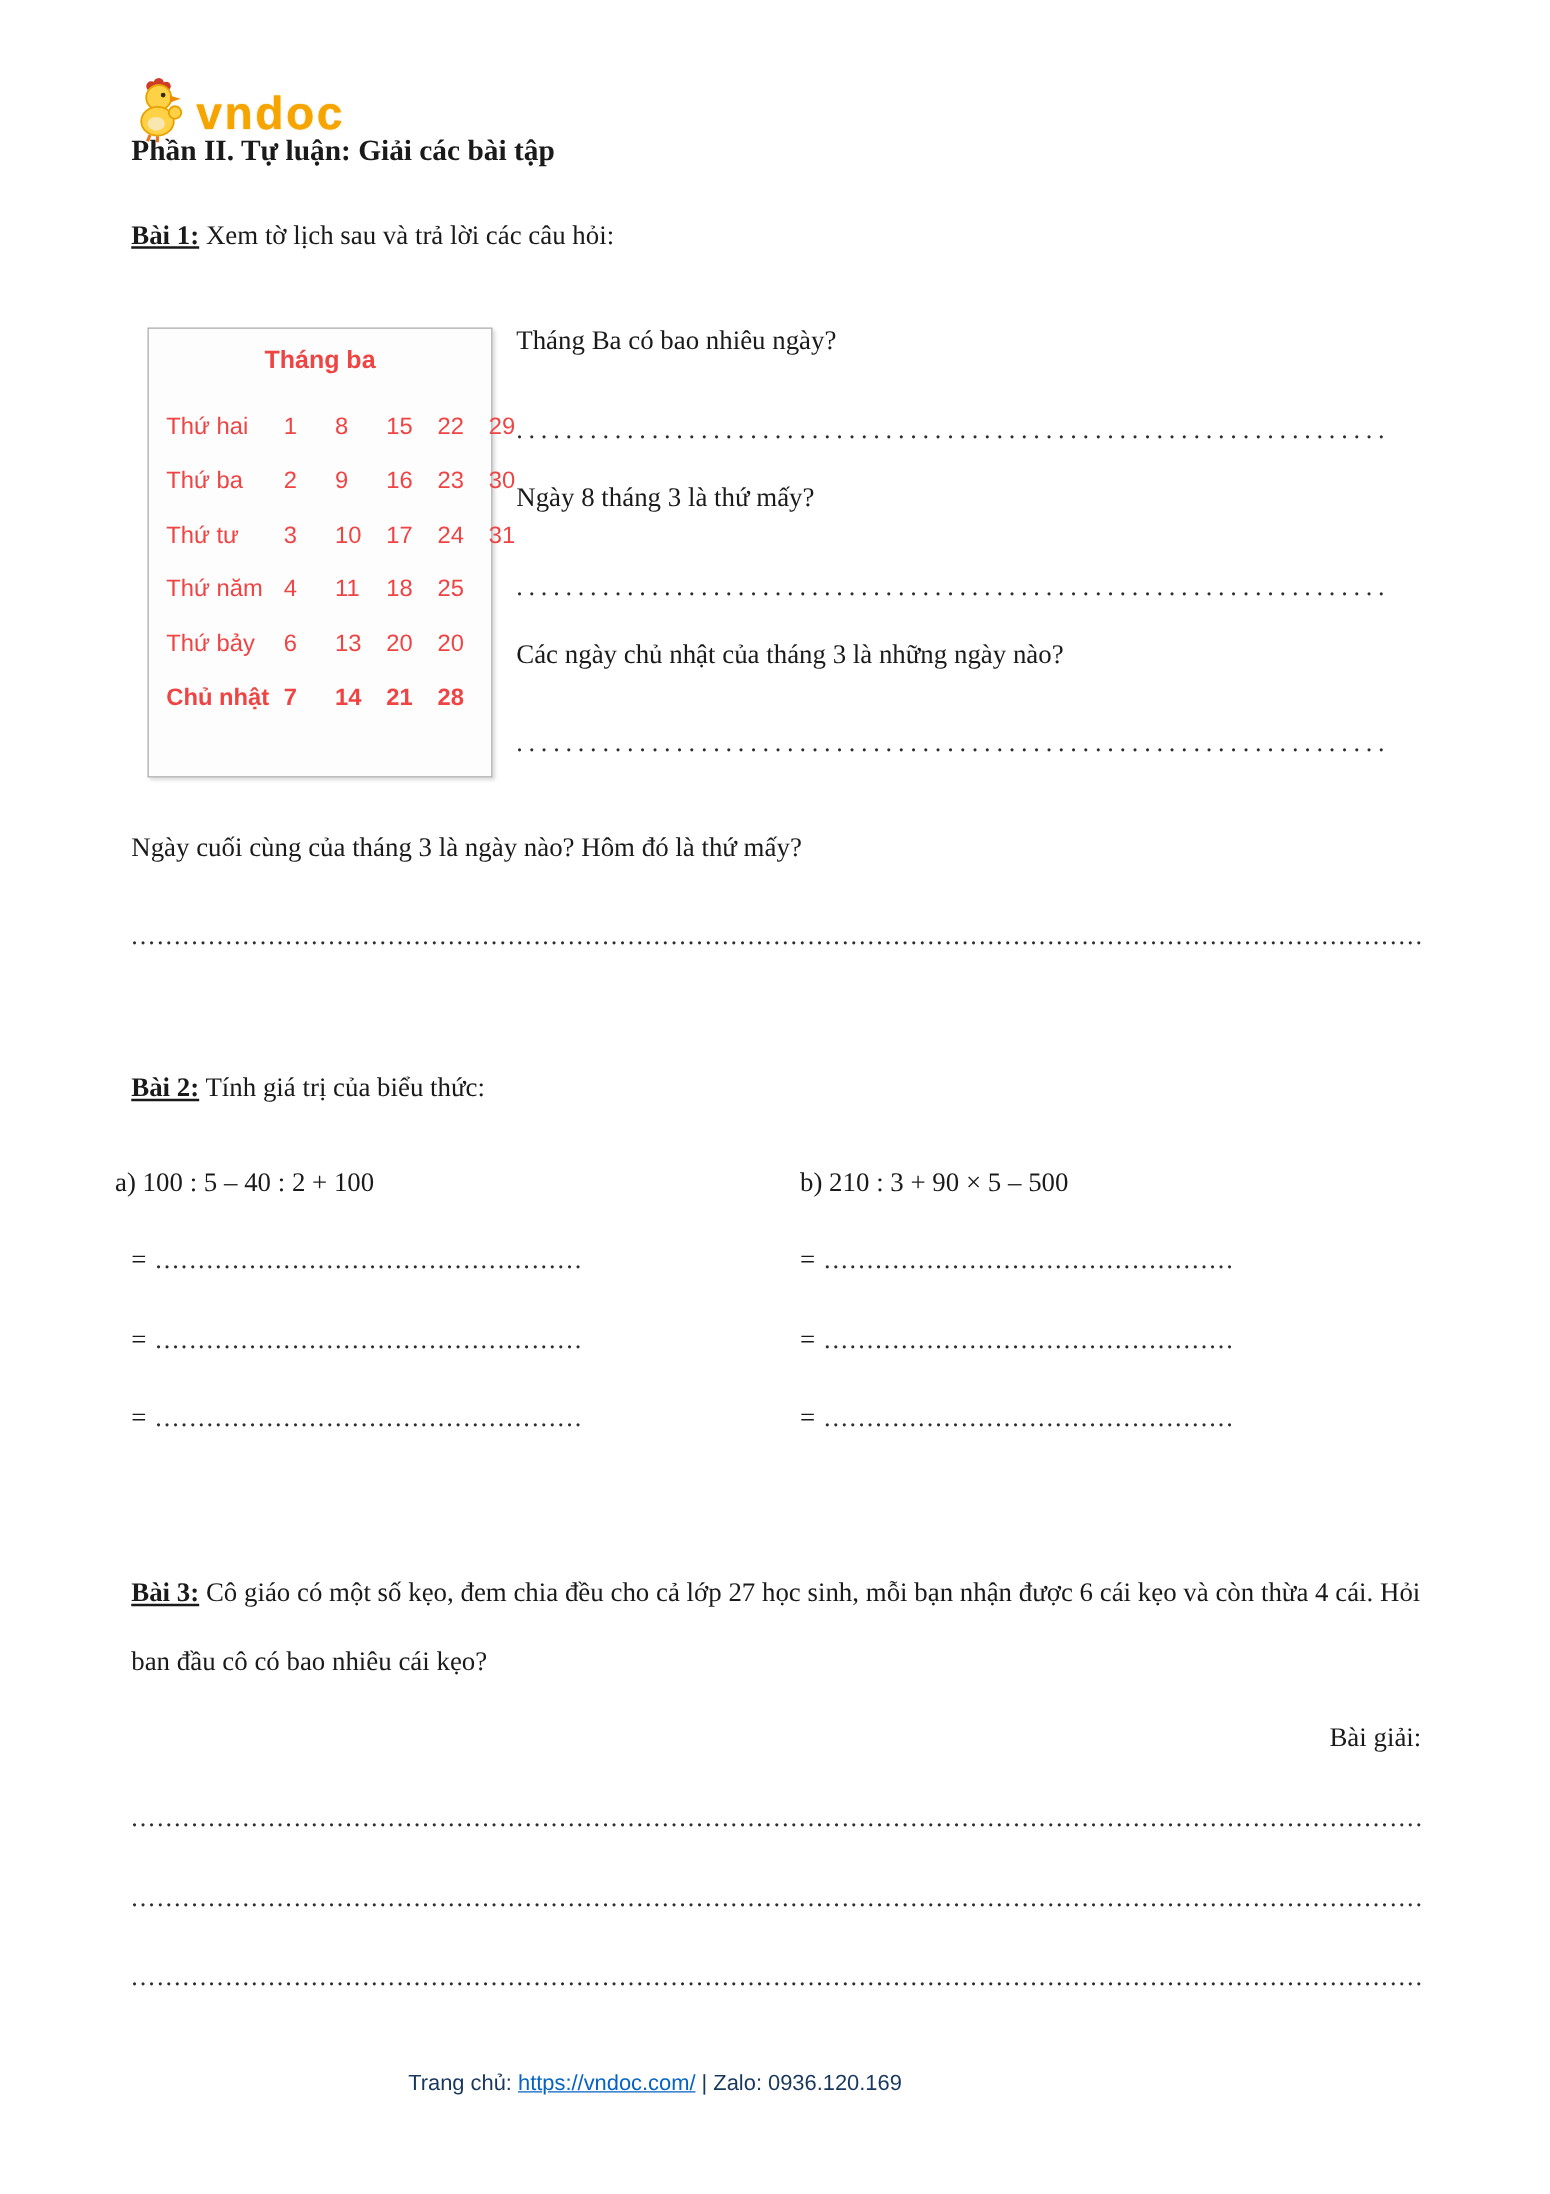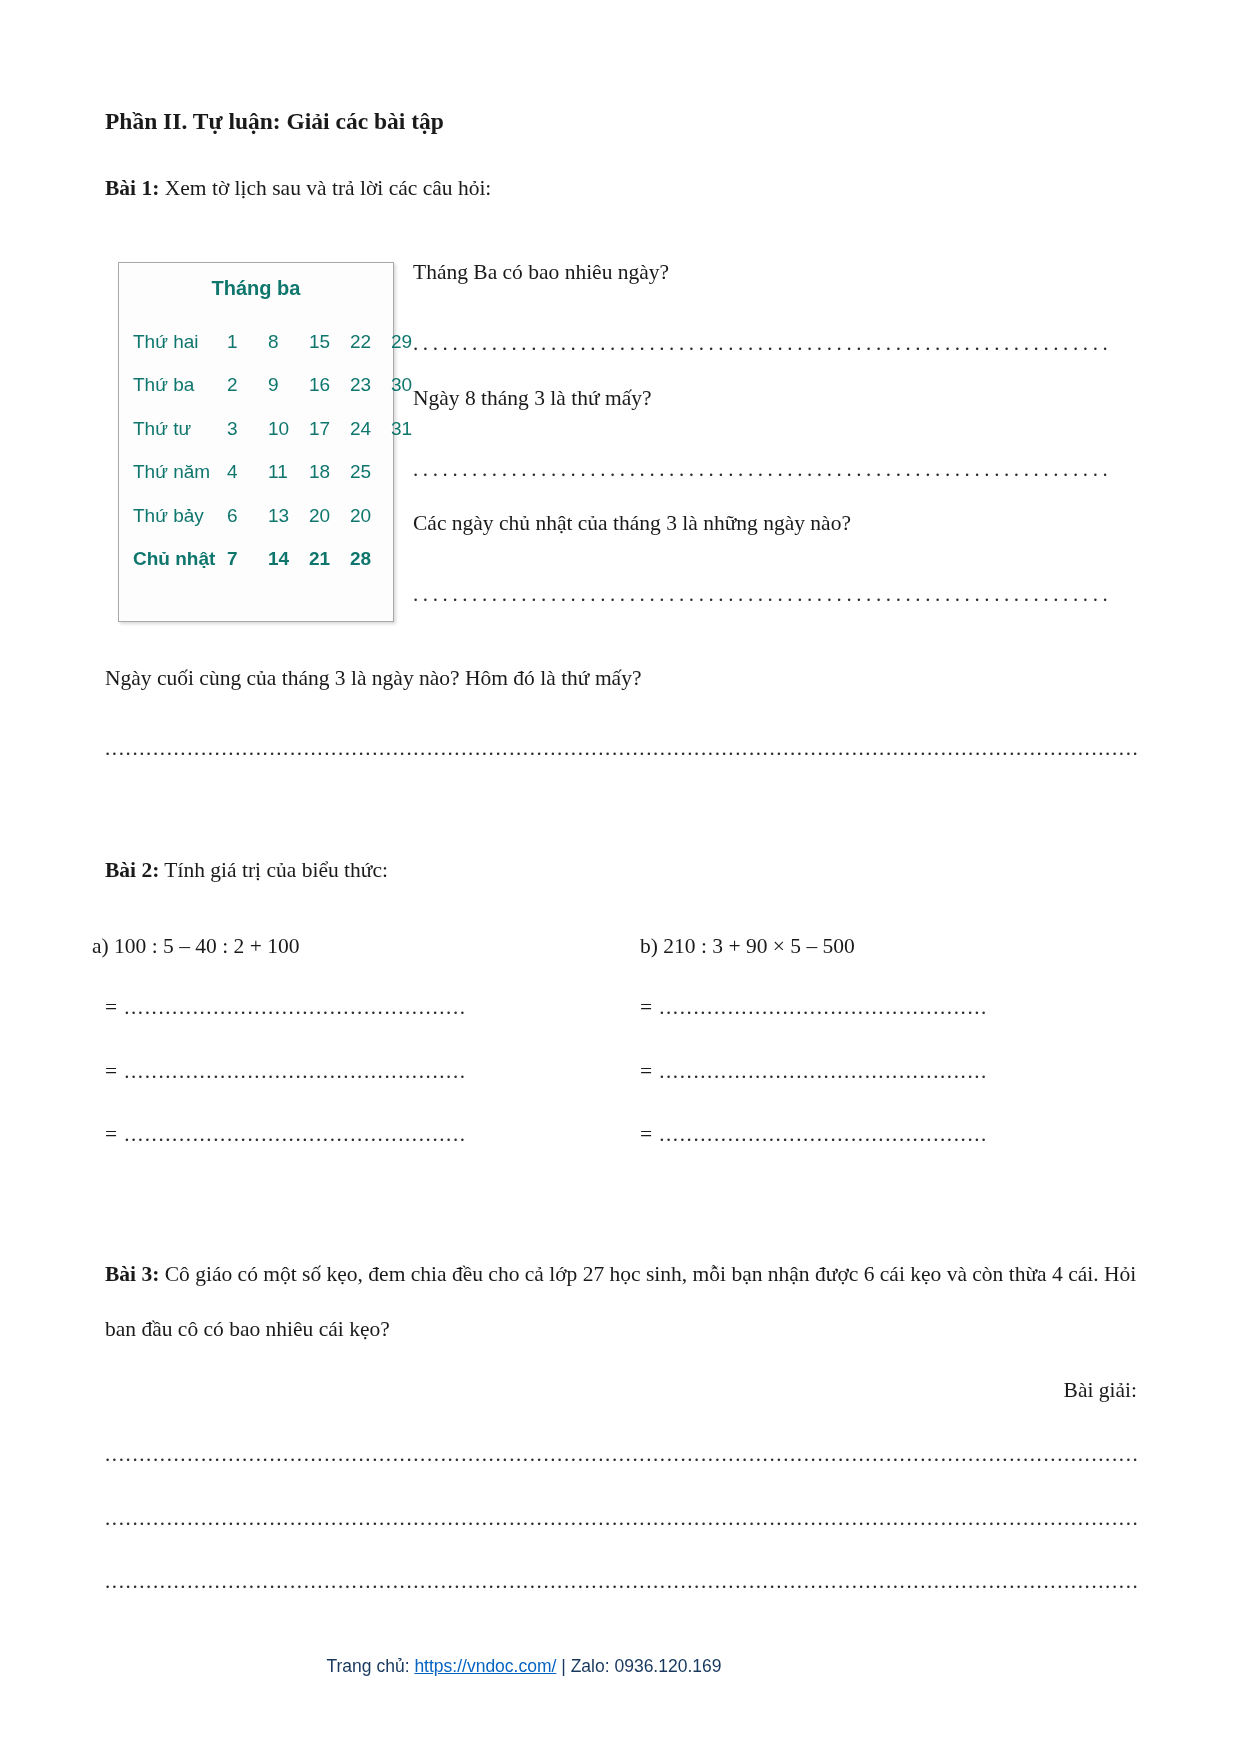--- a/index.html
+++ b/index.html
@@ -13,28 +13,28 @@
   .logo { position:absolute; left:106px; top:62px; display:flex; align-items:center; gap:3px; }
   .logo-text {
     font-family:"Liberation Sans", sans-serif; font-weight:bold;
     font-size:37px; color:#f6a500; letter-spacing:2px; line-height:1;
     text-shadow:0 0 1px #f6a500;
   }
 
   .heading { position:absolute; left:105px; top:108px; font-size:23.5px; font-weight:bold; }
 
   .para { font-size:21.5px; line-height:1.35; }
-  .bold { font-weight:bold; }
+  .bold { font-weight:bold;text-decoration:underline; }
 
   
   .calendar {
     position:absolute; left:118px; top:262px; width:276px; height:360px;
     box-sizing:border-box; border:1px solid #a9a9a9; background:#fdfdfd;
     box-shadow:2px 2px 3px rgba(0,0,0,0.15);
-    font-family:"Liberation Sans", sans-serif; color:#0f766e;
+    font-family:"Liberation Sans", sans-serif; color:#ef4444;
     padding:14px 0 0 14px;
   }
   .cal-title { font-weight:bold; font-size:20px; text-align:center; padding-right:14px; margin-bottom:9px; }
   .cal-row { height:43.5px; display:flex; align-items:flex-end; font-size:19px; }
   .cal-day { width:94px; flex:none; }
   .cal-date { display:inline-block; width:41px; flex:none; }
   .cal-row.sunday { font-weight:bold; }
 
   
   .q { position:absolute; left:413px; width:620px; }
@@ -60,20 +60,37 @@
     position:absolute; left:0; top:1656px; width:1048px; text-align:center;
     font-family:"Liberation Sans", sans-serif; font-size:17.5px; color:#17375d;
   }
   .footer a { color:#0563c1; text-decoration:underline; cursor:pointer; }
 </style>
 </head>
 <body>
 
 <div class="page">
 
+  <div class="logo">
+    <span>
+      <svg width="48" height="52" viewBox="0 0 48 52" aria-hidden="true">
+        <circle cx="15" cy="7" r="4" fill="#d03a28"></circle>
+        <circle cx="21" cy="4.5" r="4.2" fill="#d03a28"></circle>
+        <circle cx="27" cy="7" r="3.6" fill="#d03a28"></circle>
+        <circle cx="21" cy="16" r="10" fill="#ffd147" stroke="#e8a200" stroke-width="1.5"></circle>
+        <circle cx="24.5" cy="14" r="1.9" fill="#3a2a00"></circle>
+        <polygon points="30,14.5 38.5,17 30,20" fill="#f08a00"></polygon>
+        <ellipse cx="20" cy="35" rx="13" ry="11.5" fill="#ffd147" stroke="#e8a200" stroke-width="1.5"></ellipse>
+        <ellipse cx="19" cy="37" rx="7" ry="5.5" fill="#f8e7ae"></ellipse>
+        <circle cx="34" cy="28" r="5" fill="#ffd147" stroke="#e8a200" stroke-width="1.5"></circle>
+        <path d="M14 46 L12 51 M20 47 L20 52" stroke="#e87722" stroke-width="2.5" fill="none"></path>
+      </svg>
+    </span>
+    <span class="logo-text">vndoc</span>
+  </div>
 
   <div class="heading">Phần II. Tự luận: Giải các bài tập</div>
 
   <div class="para" style="position:absolute; left:105px; top:174px;">
     <span class="bold">Bài 1:</span><span> Xem tờ lịch sau và trả lời các câu hỏi:</span>
   </div>
 
   <div class="calendar">
     <div class="cal-title">Tháng ba</div>
 

